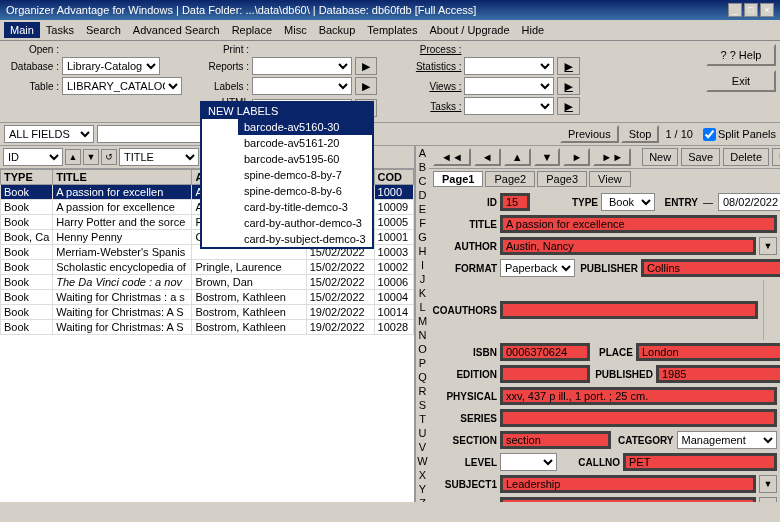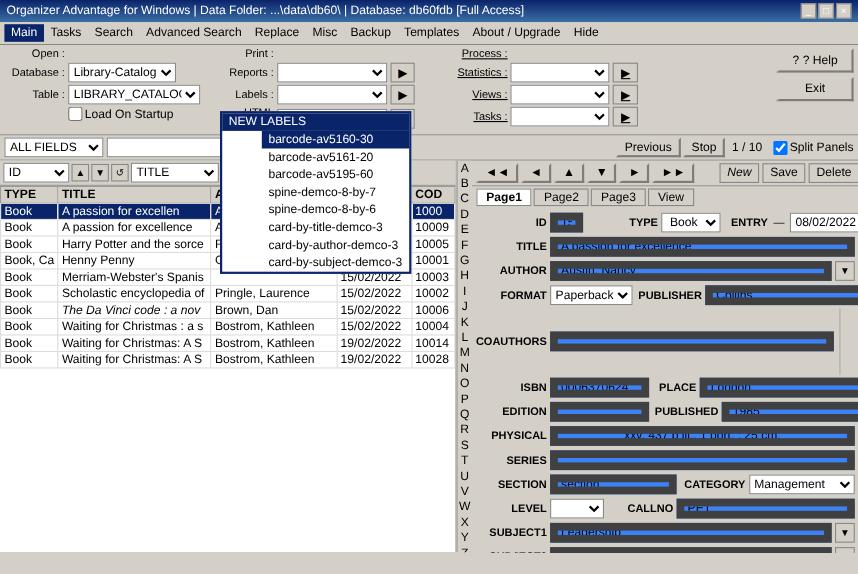--- a/index.html
+++ b/index.html
@@ -273,22 +273,22 @@
       width: 65px;
       text-align: right;
       font-weight: bold;
       font-size: 10px;
       color: #000;
       flex-shrink: 0;
     }
     .detail-value {
       flex: 1;
       height: 18px;
-      border: 7px solid #404040;
-      background: #3b82f6;
+      border: 3px solid #404040;
+      background: #ef4444;
       padding: 1px 3px;
       font-size: 11px;
     }
     .detail-select {
       height: 18px;
       border: 1px solid #888;
       background: white;
       font-size: 11px;
     }
 
@@ -379,27 +379,20 @@
       <span class="toolbar-label">Database :</span>
       <select class="toolbar-select">
         <option>Library-Catalog</option>
       </select>
     </div>
     <div class="toolbar-row">
       <span class="toolbar-label">Table :</span>
       <select class="toolbar-select" style="width:120px;">
         <option>LIBRARY_CATALOG</option>
       </select>
-    </div>
-    <div class="toolbar-row">
-      <span style="width:55px;"></span>
-      <label class="checkbox-label">
-        <input type="checkbox" style="">
-        <span>Load On Startup</span>
-      </label>
     </div>
   </div>
 
   <div class="toolbar-group" style="margin-left:8px;">
     <div class="toolbar-row">
       <span class="toolbar-label">Print :</span>
     </div>
     <div class="toolbar-row">
       <span class="toolbar-label">Reports :</span>
       <select class="toolbar-select" style="width:100px;">
@@ -631,21 +624,21 @@
 
   <div class="right-panel">
 
     <div class="right-toolbar">
       <button class="nav-btn">◄◄</button>
       <button class="nav-btn">◄</button>
       <button class="nav-btn">▲</button>
       <button class="nav-btn">▼</button>
       <button class="nav-btn">►</button>
       <button class="nav-btn">►►</button>
-      <button class="toolbar-btn" style="margin-left:20px;font-style:italic;">New</button>
+      <button class="toolbar-btn" style="margin-left:8px;">New</button>
       <button class="toolbar-btn">Save</button>
       <button class="toolbar-btn">Delete</button>
       <button class="toolbar-btn">Undo</button>
     </div>
 
     <div class="right-tabs">
       <div class="right-tab active">Page1</div>
       <div class="right-tab">Page2</div>
       <div class="right-tab">Page3</div>
       <div class="right-tab">View</div>
@@ -704,21 +697,21 @@
 
       <div class="detail-row">
         <span class="detail-label">EDITION</span>
         <input class="detail-value" type="text" style="width: 90px;" value="">
         <span class="detail-label" style="width:60px;">PUBLISHED</span>
         <input class="detail-value" type="text" style="flex: 1 1 0%;" value="1985">
       </div>
 
       <div class="detail-row">
         <span class="detail-label">PHYSICAL</span>
-        <input class="detail-value" type="text" style="flex: 1 1 0%; text-align: center;" value="xxv, 437 p ill., 1 port. ; 25 cm.">
+        <input class="detail-value" type="text" style="flex: 1 1 0%;" value="xxv, 437 p ill., 1 port. ; 25 cm.">
       </div>
 
       <div class="detail-row">
         <span class="detail-label">SERIES</span>
         <input class="detail-value" type="text" style="flex: 1 1 0%;" value="">
       </div>
 
       <div class="detail-row">
         <span class="detail-label">SECTION</span>
         <input class="detail-value" type="text" style="width: 80px;" value="section">

